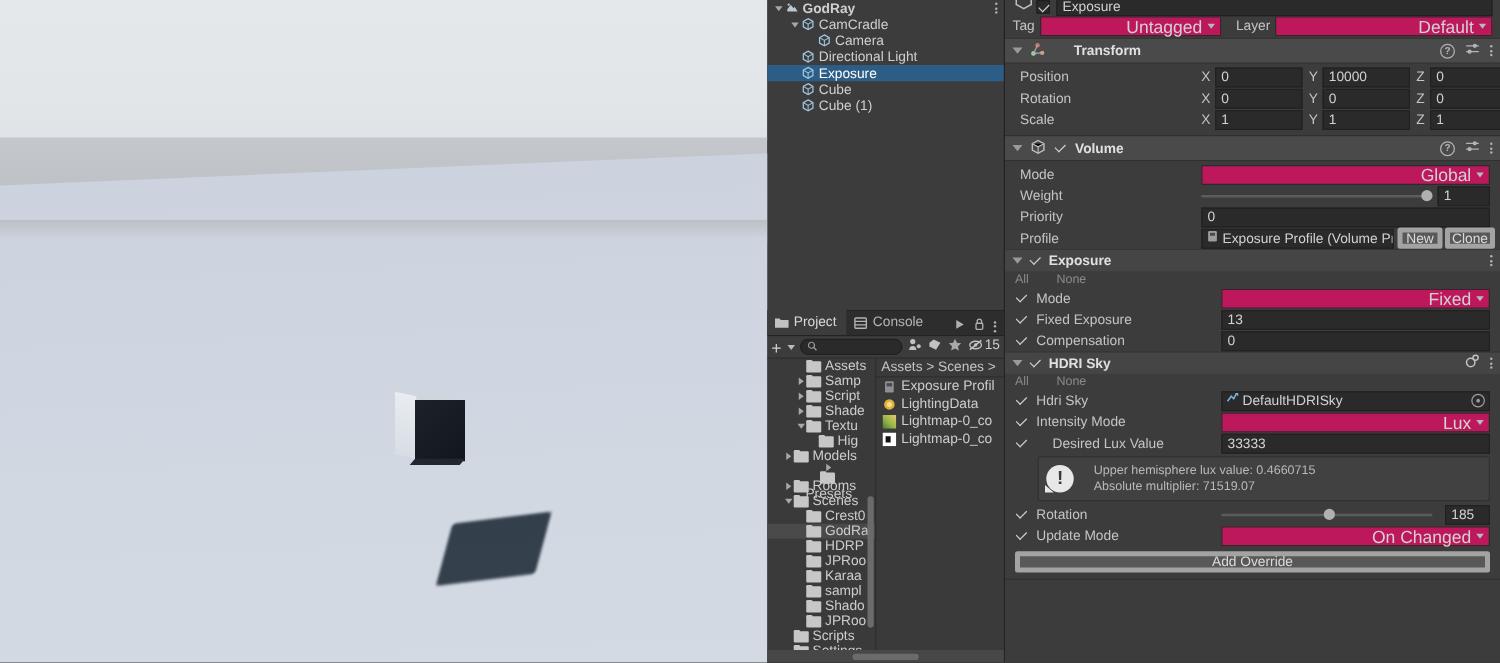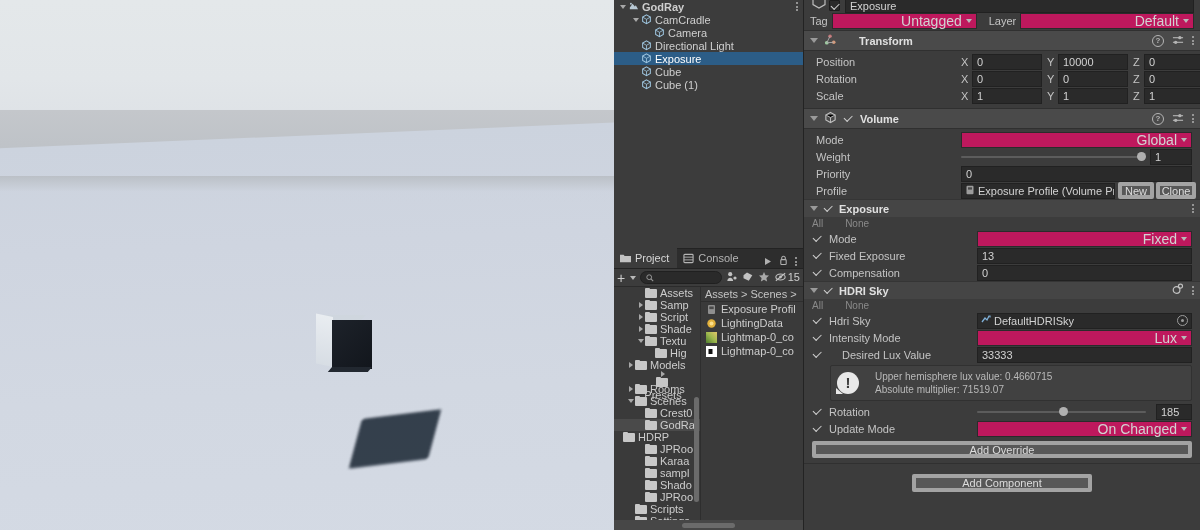--- a/index.html
+++ b/index.html
@@ -423,21 +423,21 @@
             <div class="t-row" style="padding-left: 22px;">
               <span style="width:9px;display:inline-flex;justify-content:center;"></span>
               <span class="folder"></span>
               <span>Crest0</span>
             </div>
             <div class="t-row sel" style="padding-left: 22px;">
               <span style="width:9px;display:inline-flex;justify-content:center;"></span>
               <span class="folder"></span>
               <span>GodRa</span>
             </div>
-            <div class="t-row" style="">
+            <div class="t-row" style="padding-left: 22px;">
               <span style="width:9px;display:inline-flex;justify-content:center;"></span>
               <span class="folder"></span>
               <span>HDRP</span>
             </div>
             <div class="t-row" style="padding-left: 22px;">
               <span style="width:9px;display:inline-flex;justify-content:center;"></span>
               <span class="folder"></span>
               <span>JPRoo</span>
             </div>
             <div class="t-row" style="padding-left: 22px;">
@@ -802,18 +802,15 @@
       <span class="dropdown" style="flex:1;margin-right:8px;">
         <span>On Changed</span>
         <span class="caret"></span>
       </span>
     </div>
 
     <div style="padding:4px 8px 5px 8px;">
       <div class="btn" style="width:100%;">Add Override</div>
     </div>
     <div class="sep"></div>
-    <div style="padding:10px 0 0 0; display:flex; justify-content:center;">
-      <div class="btn" style="width:180px;height:18px;">Add Component</div>
-    </div>
   </div>
 
 </div>
 
 </body></html>

